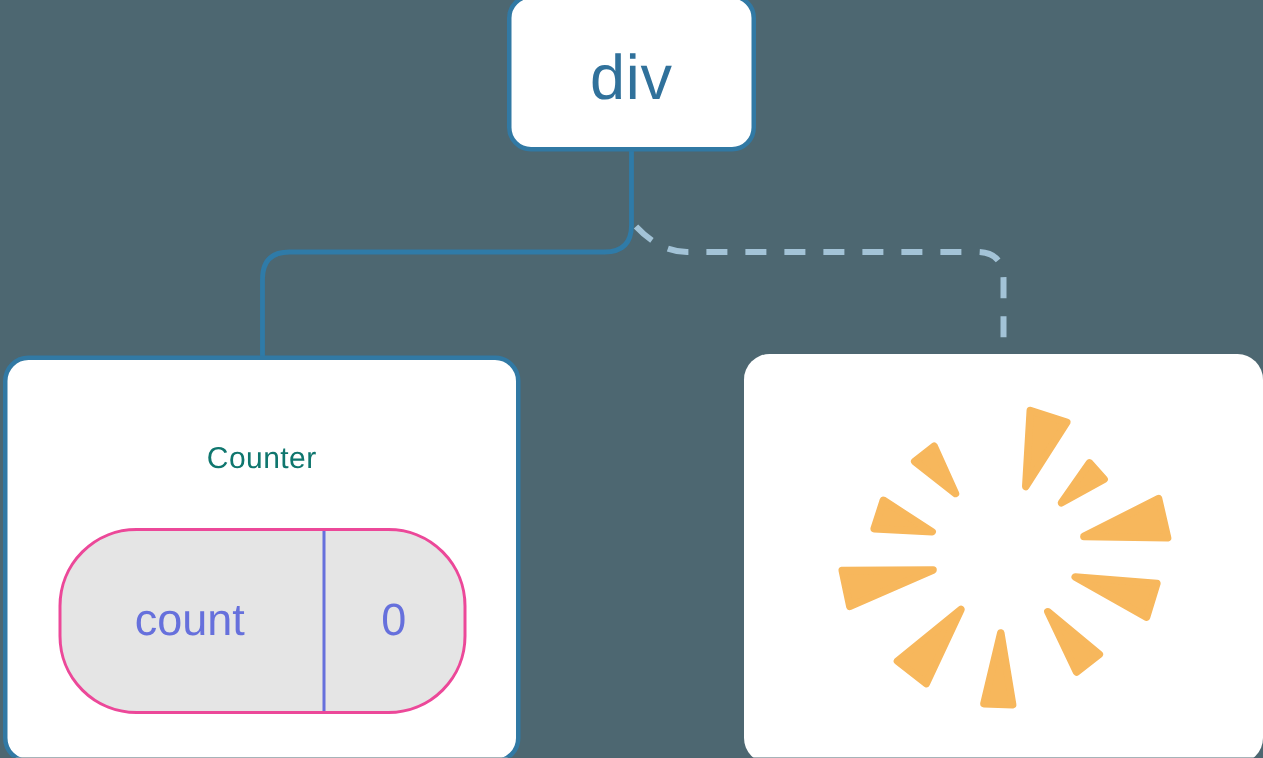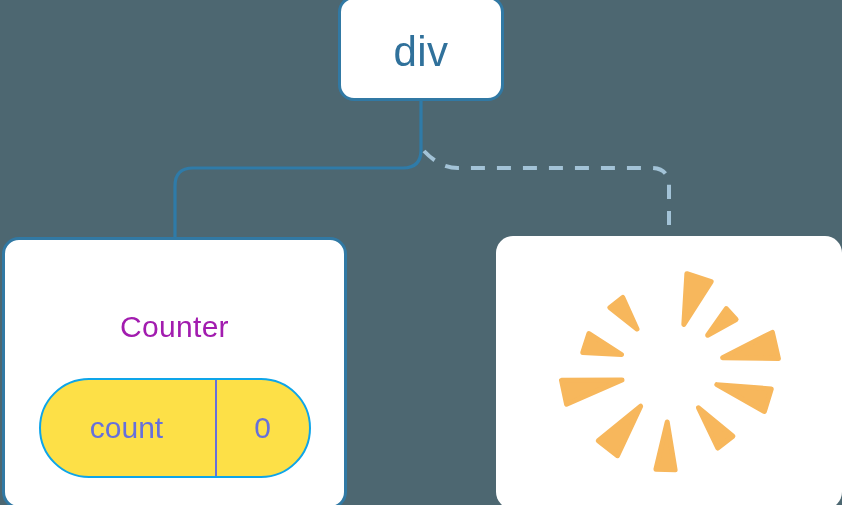--- a/index.html
+++ b/index.html
@@ -67,37 +67,37 @@
     left: 2px;
     top: 237px;
     width: 345px;
     height: 272px;
     border-radius: 17px;
     display: flex;
     flex-direction: column;
     align-items: center;
   }
   #node-counter .node-title {
-    font-size: 30px;
-    color: #a21caf;
+    font-size: 20px;
+    color: #0f766e;
     letter-spacing: 0.3px;
-    margin-top: 72px;
+    margin-top: 56px;
     line-height: 1;
   }
 
   
   .state-pill {
     margin-top: 36px;
-    height: 100px;
+    height: 124px;
     display: flex;
     align-items: stretch;
-    border: 2px solid #0ea5e9;
+    border: 2px solid #ec4899;
     border-radius: 52px;
     box-sizing: border-box;
-    background: #fde047;
+    background: #e5e5e5;
   }
   .pill-key,
   .pill-val {
     display: flex;
     align-items: center;
     justify-content: center;
     color: #6670dc;
     font-size: 30px;
     line-height: 1;
   }

